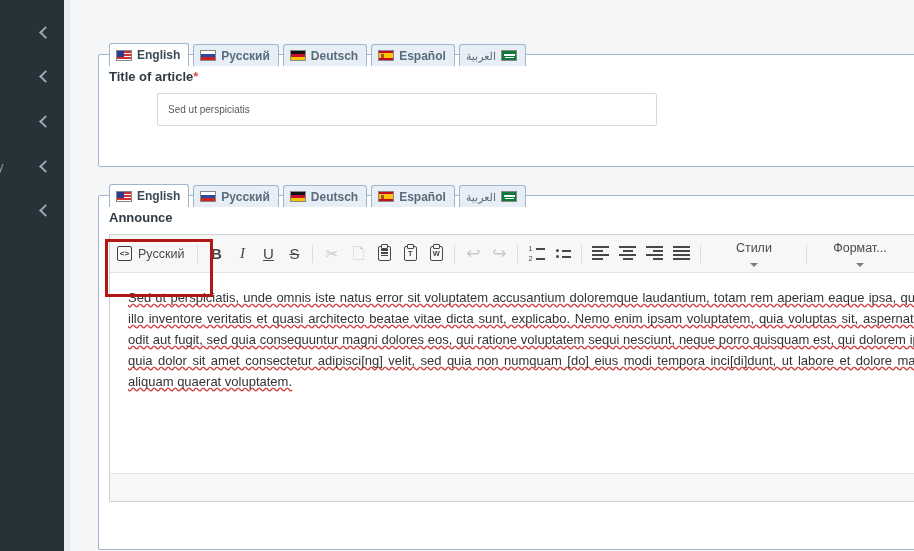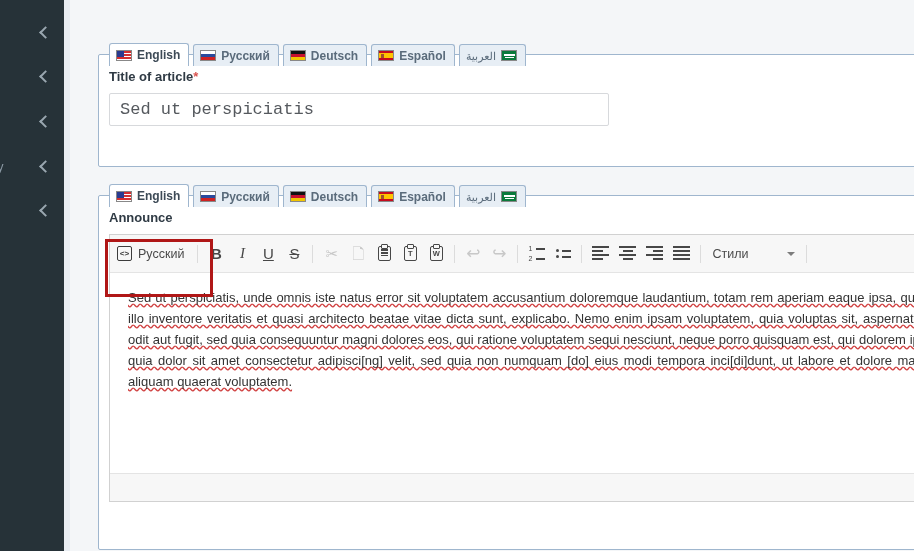--- a/index.html
+++ b/index.html
@@ -111,24 +111,25 @@
   
   .field-label {
     font-size: 13px; font-weight: bold; color: #2f3a44;
     margin: 14px 0 9px 0;
   }
   .req { color: #d9534f; font-weight: bold; }
   .text-input {
     display: block; width: 500px; height: 33px;
     border: 1px solid #d7d9dc; border-radius: 2px;
     background: #fff;
-    font-size: 17px; color: #55595e;
+    font-size: 10px; color: #55595e;
     padding: 0 10px;
-    font-family: Liberation Mono, monospace;
+    font-family: Liberation Sans, sans-serif;
     outline: none;
+    margin-left: 48px;
   }
 
   
   .cke {
     margin-top: 8px;
     border: 1px solid #d1d1d1;
     background: #fff;
   }
   .cke-top {
     background: #f7f7f7;
@@ -159,21 +160,21 @@
   .src-icon {
     width: 15px; height: 15px; border: 1.4px solid #3c3c3c;
     border-radius: 2px;
     display: flex; align-items: center; justify-content: center;
     font-size: 8px; line-height: 1; color: #3c3c3c; font-weight: bold;
     font-family: "Liberation Mono", monospace;
   }
   .tb-combo {
     display: flex; align-items: center; justify-content: space-between;
     height: 26px; width: 95px; padding: 0 6px;
-    font-size: 12.5px; color: #4a4a4a;
+    font-size: 12.5px; color: #4a4a4a; flex-direction: column;
   }
   .tb-combo .caret {
     width: 0; height: 0; border-left: 4px solid transparent;
     border-right: 4px solid transparent; border-top: 4px solid #7d7d7d;
   }
   .b-bold { font-weight: bold; font-size: 15px; }
   .b-ital { font-style: italic; font-family: "Liberation Serif", serif; font-size: 15px; }
   .b-und  { text-decoration: underline; font-size: 15px; }
   .b-strike { text-decoration: line-through; font-size: 15px; }
 
@@ -445,20 +446,24 @@
               </div>
             </div>
             <div class="tb-sep"></div>
 
             <div class="tb-combo">
               <span>Стили</span>
               <span class="caret"></span>
             </div>
             <div class="tb-sep"></div>
 
+            <div class="tb-combo">
+              <span>Формат...</span>
+              <span class="caret"></span>
+            </div>
 
           </div>
 
           <div class="cke-body">
             <span class="spell">Sed ut perspiciatis, unde omnis iste natus error sit voluptatem accusantium doloremque laudantium, totam rem aperiam eaque ipsa, quae ab illo inventore veritatis et quasi architecto beatae vitae dicta sunt, explicabo. Nemo enim ipsam voluptatem, quia voluptas sit, aspernatur aut odit aut fugit, sed quia consequuntur magni dolores eos, qui ratione voluptatem sequi nesciunt, neque porro quisquam est, qui dolorem ipsum, quia dolor sit amet consectetur adipisci[ng] velit, sed quia non numquam [do] eius modi tempora inci[di]dunt, ut labore et dolore magnam aliquam quaerat voluptatem.</span>
           </div>
 
           <div class="cke-foot"></div>
         </div>
       </div>

